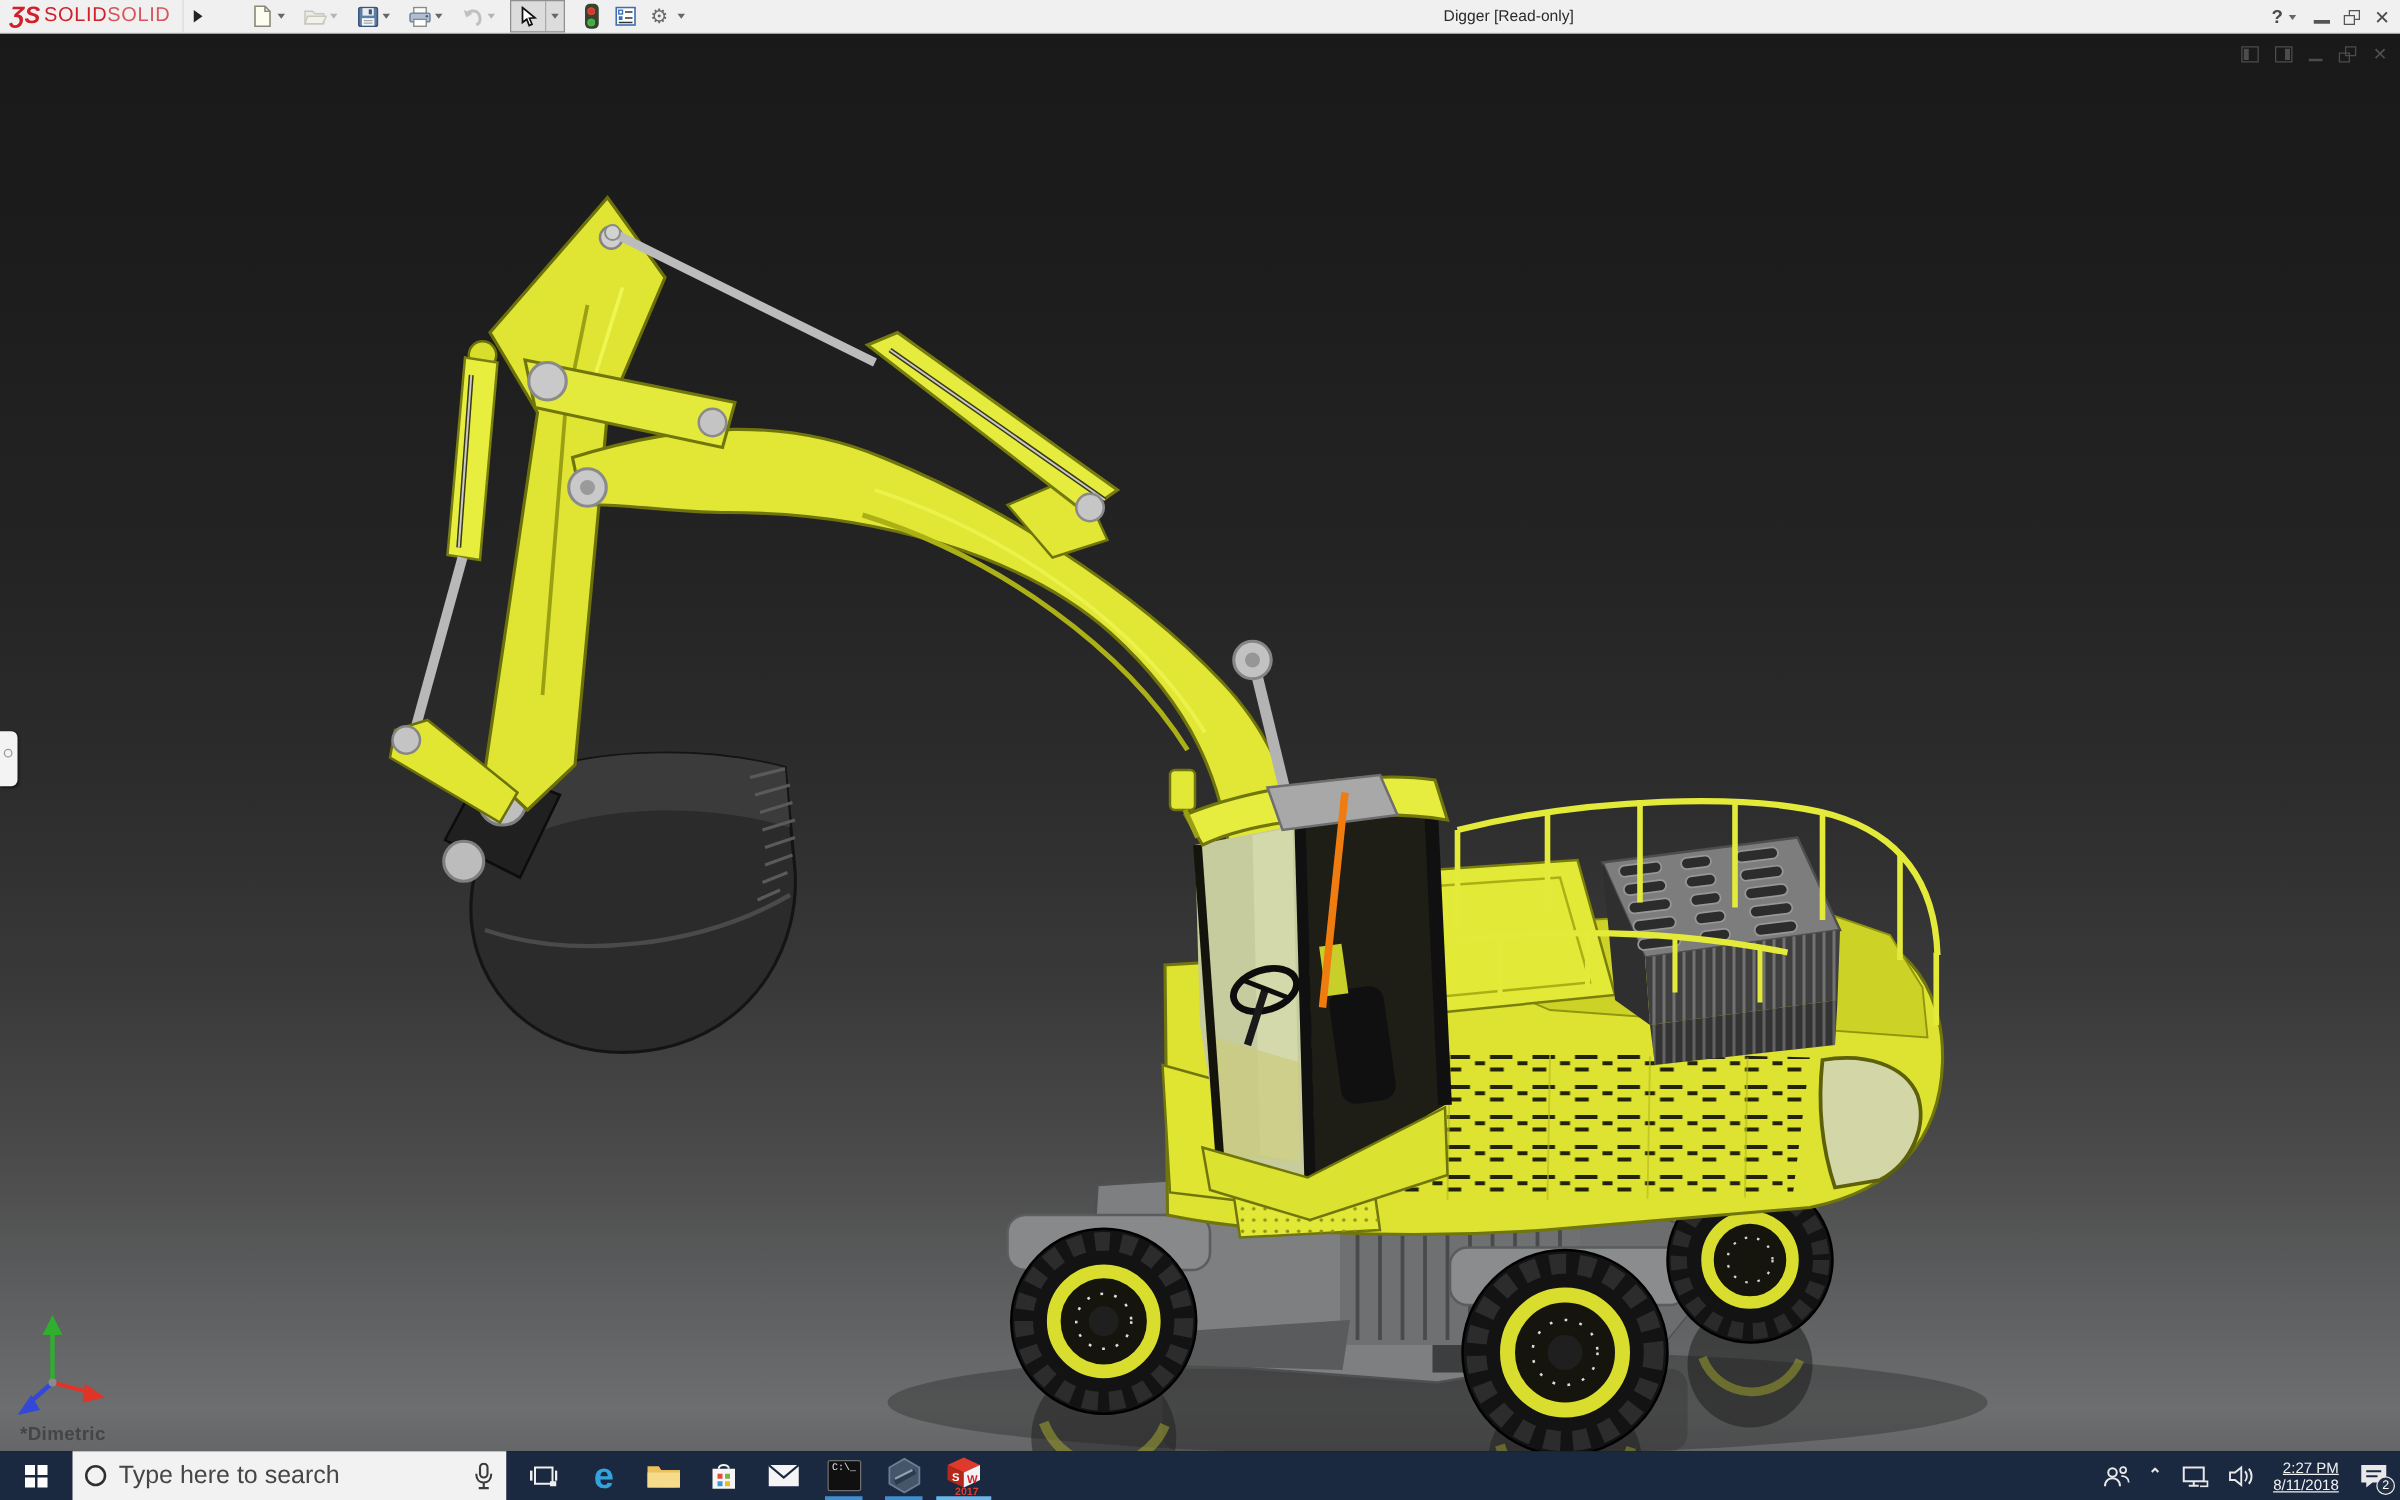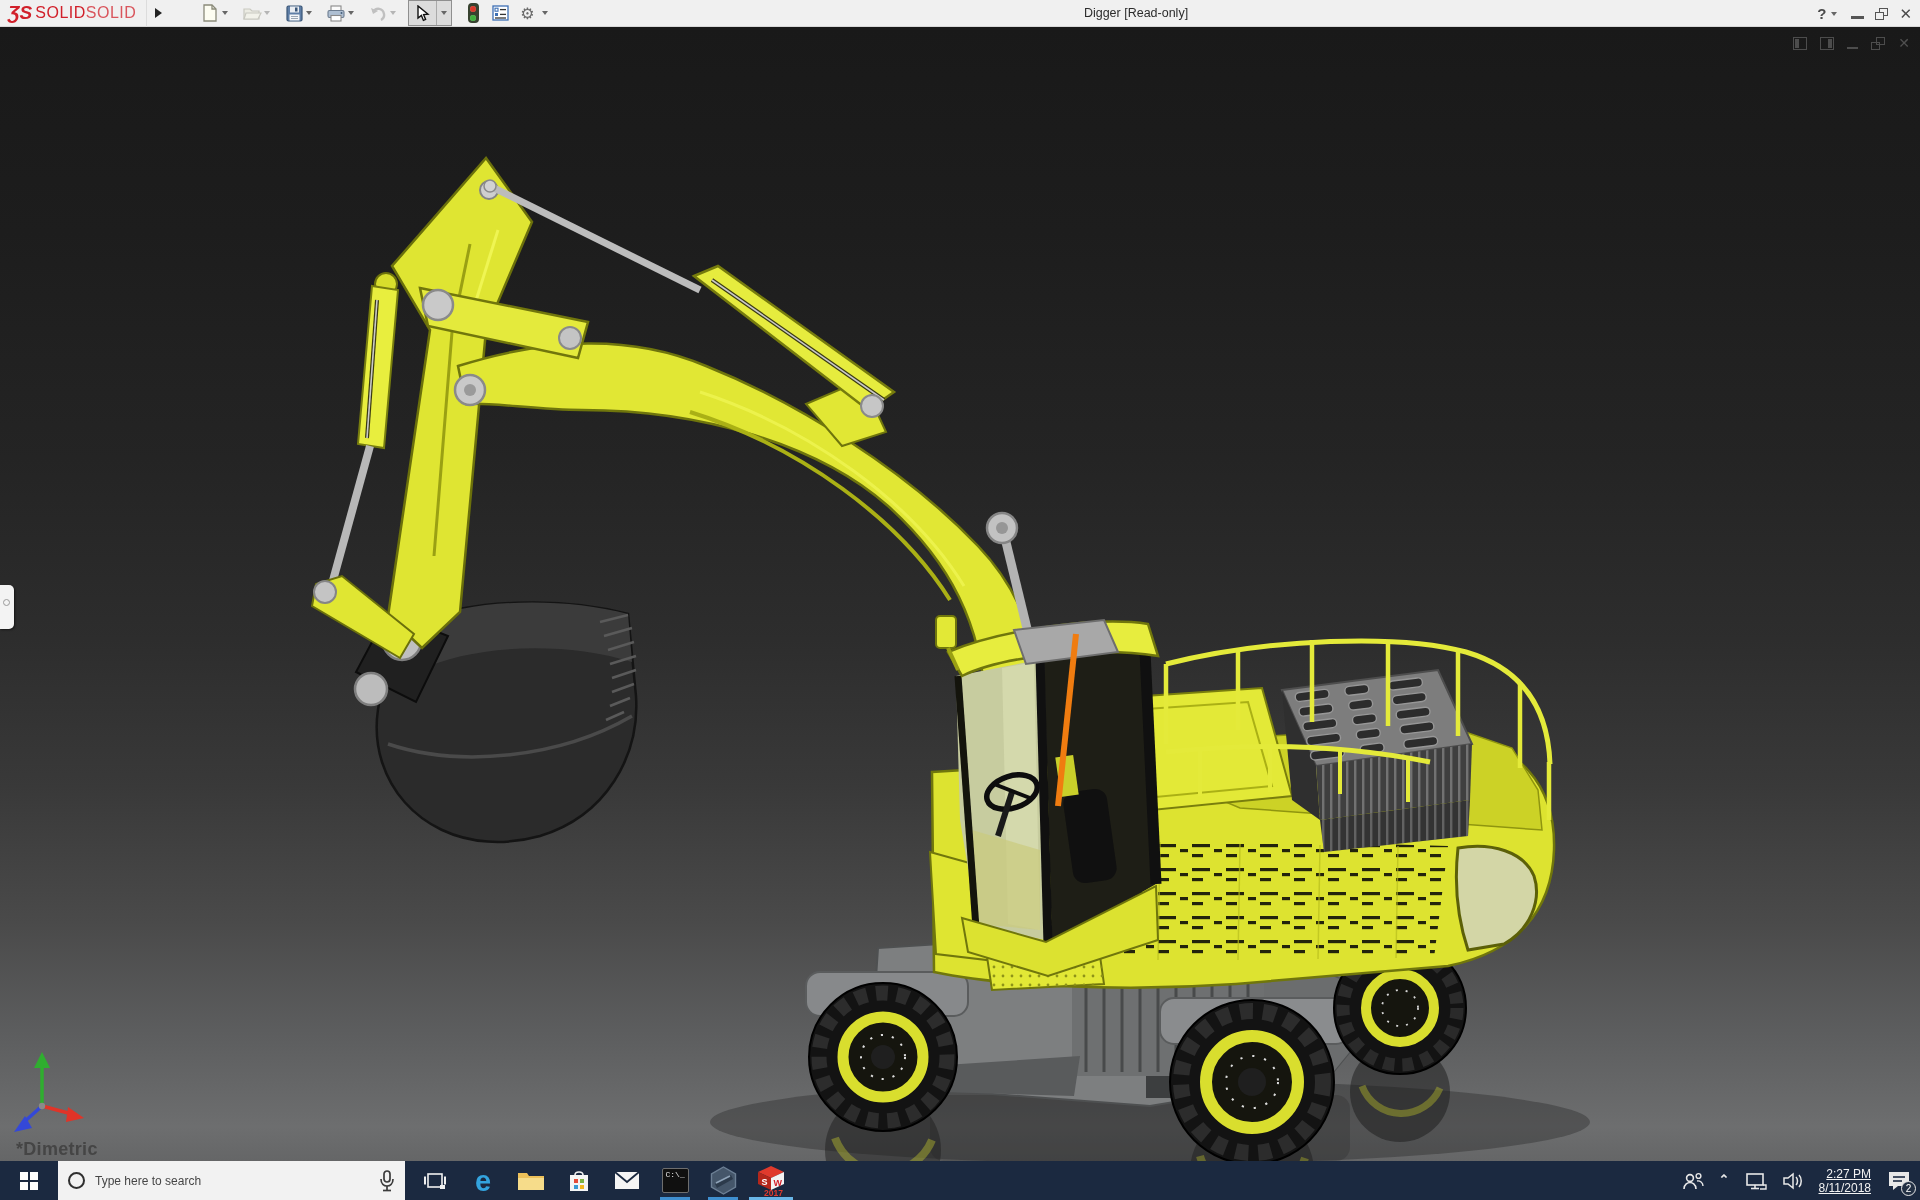--- a/index.html
+++ b/index.html
@@ -27,21 +27,21 @@
   .sel-box { display:flex; align-items:center; background:#dcdcdc; border:1px solid #8f8f8f;
              height:26px; margin-right:6px; }
   .sel-cell { width:28px; height:24px; display:flex; align-items:center; justify-content:center;
               border-right:1px solid #aaa; }
   .sel-dd { width:14px; height:24px; display:flex; align-items:center; justify-content:center; }
   .stoplight { width:11px; height:20px; background:#37422f; border-radius:4px; position:relative; }
   .stoplight i { position:absolute; left:2.5px; width:6px; height:6px; border-radius:50%; display:block; }
   .stoplight .red { top:2.5px; background:#d8372a; box-shadow:0 0 1px #ff8376 inset; }
   .stoplight .grn { bottom:2.5px; background:#3fae3c; box-shadow:0 0 1px #90e88c inset; }
   .gear-glyph { font-size:16px; color:#6b6b6b; }
-  .win-title { position:absolute; left:1016px; top:0; width:240px; height:27px; line-height:27px;
+  .win-title { position:absolute; left:1087px; top:0; width:240px; height:27px; line-height:27px;
                text-align:center; font-size:12.5px; color:#2b2b2b; }
   .tbar-right { position:absolute; right:8px; top:0; height:27px; display:flex; align-items:center; gap:11px; }
   .help-q { font-size:15px; color:#4a4a4a; font-weight:bold; }
   .cap-min { width:13px; height:2.5px; background:#555; margin-top:8px; }
   .cap-restore { position:relative; width:13px; height:12px; }
   .cap-restore i { position:absolute; border:1.6px solid #555; width:9px; height:8px; display:block; background:#f0f0f0; }
   .cap-restore .b1 { right:0; top:0; }
   .cap-restore .b2 { left:0; bottom:0; }
   .cap-close { font-size:15px; color:#4a4a4a; }
 
@@ -57,31 +57,31 @@
   .dc-pane .l { left:1px; } .dc-pane .r { right:1px; }
   .dc-min { width:11px; height:2.5px; background:#565656; margin-top:9px; }
   .dc-rest { position:relative; width:14px; height:13px; }
   .dc-rest i { position:absolute; border:1.6px solid #565656; width:9px; height:8px; display:block; }
   .dc-rest .b1 { right:0; top:0; } .dc-rest .b2 { left:0; bottom:0; }
   .dc-close { color:#5a5a5a; font-size:14px; line-height:13px; }
   .left-tab { position:absolute; left:0; top:558px; width:14px; height:44px; background:#f3f3f3;
               border-radius:0 5px 5px 0; box-shadow:1px 1px 2px rgba(0,0,0,.5); }
   .left-tab i { position:absolute; left:3px; top:14px; width:7px; height:7px; border:1.4px solid #9a9a9a;
                 border-radius:50%; display:block; }
-  .orientation { position:absolute; left:16px; top:1112px; font-size:18px; color:#454545; font-weight:bold; letter-spacing:.3px; }
+  .orientation { position:absolute; left:16px; top:1112px; font-size:15px; color:#454545; font-weight:bold; letter-spacing:.3px; }
 
   
   .taskbar { position:absolute; left:0; top:1161px; width:1920px; height:39px; background:#1b2940;
              display:flex; align-items:stretch; }
   .start { width:58px; display:flex; align-items:center; justify-content:center; }
   .winflag { display:grid; grid-template-columns:8px 8px; grid-template-rows:8px 8px; gap:2px; }
   .winflag i { background:#fff; display:block; }
   .searchbox { width:347px; background:#f2f2f2; display:flex; align-items:center; padding:0 10px; gap:10px; }
   .cortana-ring { width:17px; height:17px; border:2.6px solid #2f2f2f; border-radius:50%; flex:none; }
-  .search-text { flex:1; font-size:12px; color:#464646; }
+  .search-text { flex:1; font-size:20px; color:#464646; }
   .task-apps { display:flex; align-items:stretch; margin-left:6px; }
   .app { position:relative; width:48px; display:flex; align-items:center; justify-content:center; }
   .app .ind { position:absolute; bottom:0; left:50%; transform:translateX(-50%); height:3px;
               background:#3f8fd0; width:30px; }
   .app .ind.active { width:44px; background:#69b6e8; }
   .edge-e { color:#33a3de; font-size:29px; font-weight:bold; line-height:30px; }
   .tray { position:absolute; right:0; top:0; height:39px; display:flex; align-items:center; gap:15px; padding-right:8px; }
   .tray svg { display:block; }
   .chev { color:#e8e8e8; font-size:13px; font-weight:bold; transform:translateY(-1px); }
   .clock { text-align:right; color:#f2f2f2; font-size:12px; line-height:14px;text-decoration:underline; }

